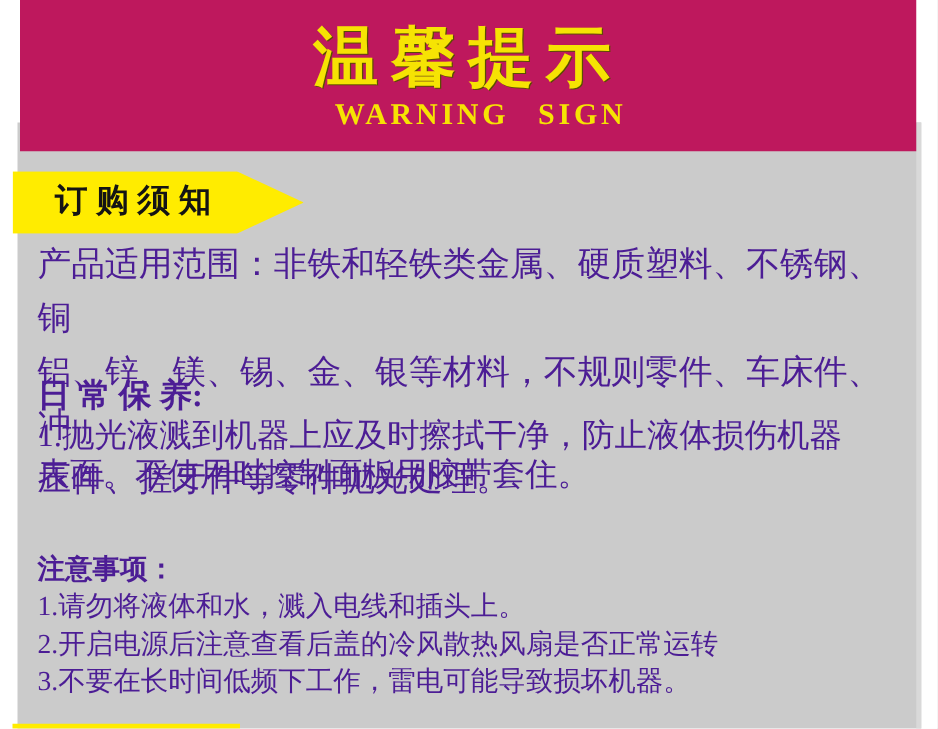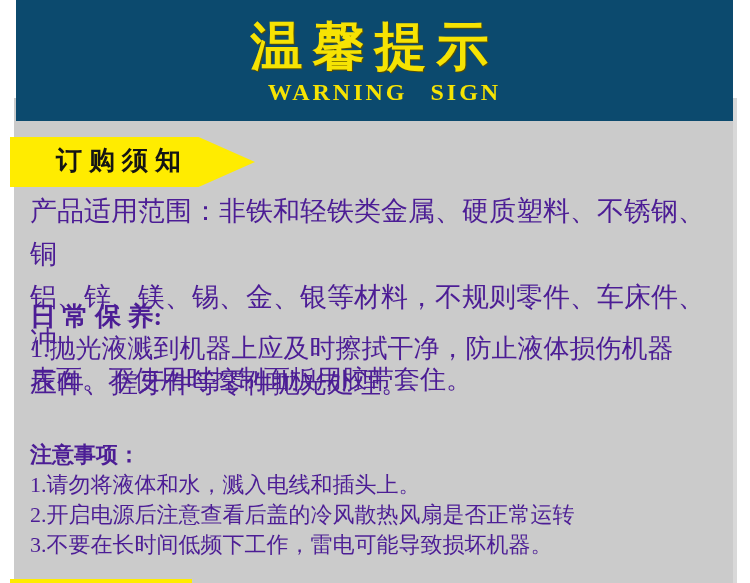--- a/index.html
+++ b/index.html
@@ -26,21 +26,21 @@
     border-right: 4px solid #d9d9d9;
     box-sizing: content-box;
   }
   
   .header-banner {
     position: absolute;
     left: 16px;
     top: 0;
     width: 717px;
     height: 121px;
-    background: #0c4a6e;
+    background: #be185d;
     text-align: center;
   }
   .header-title {
     margin-top: 20px;
     font-size: 52px;
     font-weight: bold;
     color: #f6e303;
     letter-spacing: 10px;
     line-height: 1.05;
     text-shadow: 1px 1px 0 #5a4e00;
@@ -58,21 +58,20 @@
   
   .ribbon {
     position: absolute;
     left: 10px;
     top: 137px;
     width: 233px;
     height: 50px;
     background: #ffec00;
     -webkit-clip-path: polygon(0 0, 77% 0, 100% 50%, 77% 100%, 0 100%);
     clip-path: polygon(0 0, 77% 0, 100% 50%, 77% 100%, 0 100%);
-    padding-left: 12px;
   }
   .ribbon-label {
     display: block;
     padding-left: 34px;
     line-height: 48px;
     font-size: 26px;
     font-weight: bold;
     letter-spacing: 7px;
     color: #141414;
   }

